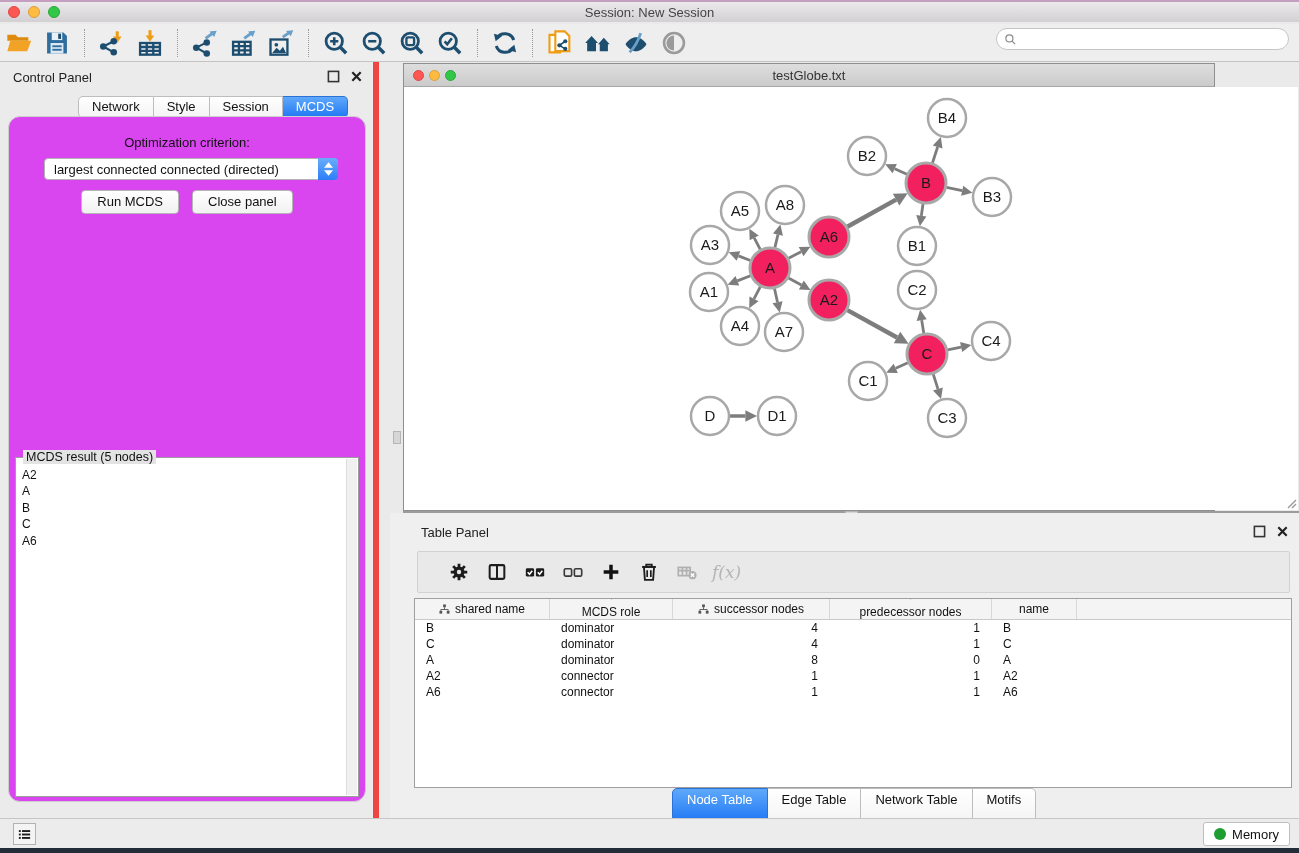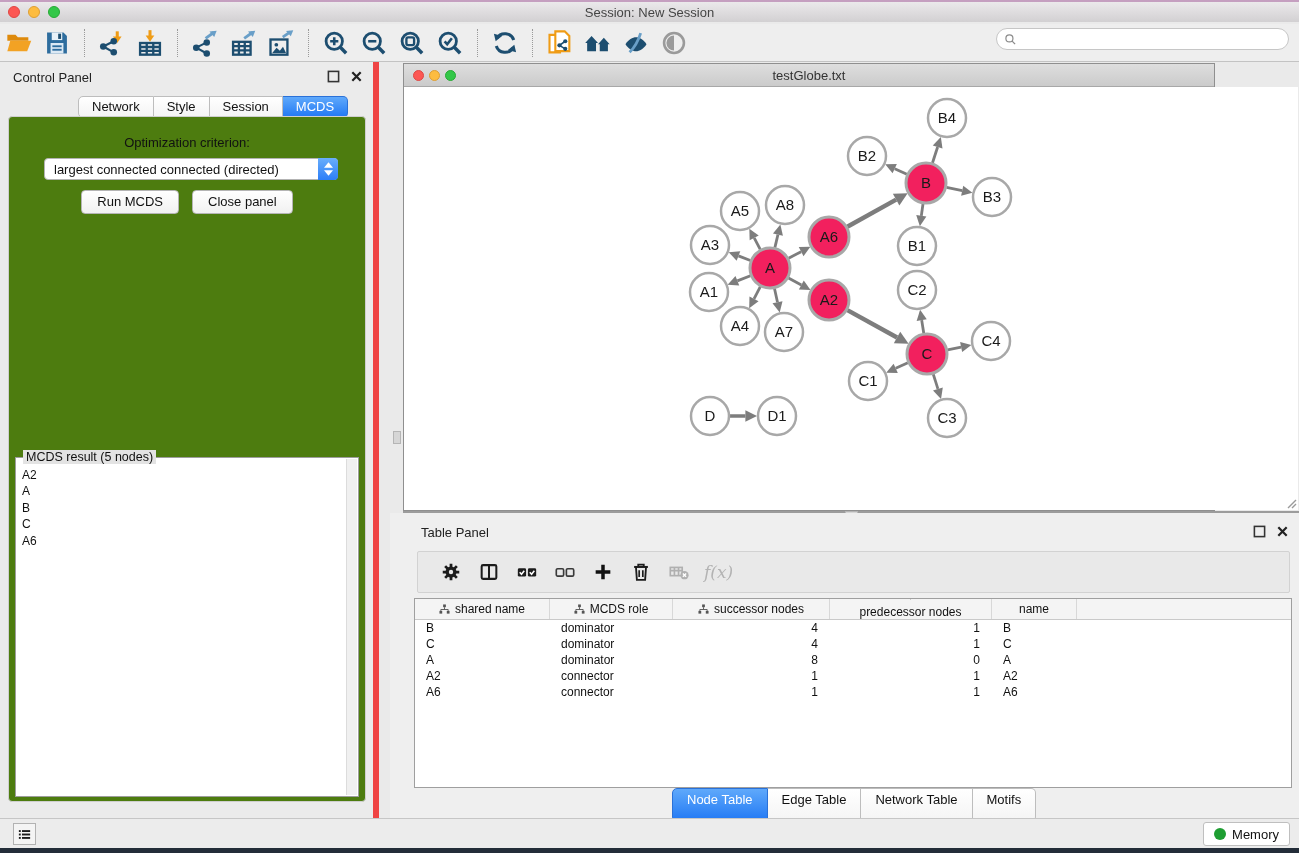--- a/index.html
+++ b/index.html
@@ -35,21 +35,21 @@
   .cp-title { position:absolute; left:13px; top:8px; font-size:13px; color:#222; }
   .panel-icons { position:absolute; right:10px; top:8px; display:flex; gap:10px; align-items:center; }
   .panel-icons svg { width:13px; height:13px; }
   .cp-tabs { position:absolute; left:78px; top:34px; display:flex; }
   .tabseg { font-size:13px; color:#111; background:linear-gradient(#ffffff,#f4f4f4);
     border:1px solid #bdbdbd; border-left:none; padding:2px 13px 3px; }
   .tabseg:first-child { border-left:1px solid #bdbdbd; border-radius:5px 0 0 5px; }
   .tabseg:last-child { border-radius:0 5px 5px 0; }
   .tabseg.active { background:linear-gradient(#5fa9fb,#2178f4); color:#fff; border-color:#2a71d8; }
   .cp-inner { position:absolute; left:8px; right:7px; top:54px; bottom:16px;
-    background:#4d7c0f; border:1px solid #cfcfcf; border-radius:4px;padding-left:48px; }
+    background:#d946ef; border:1px solid #cfcfcf; border-radius:12px;padding-left:48px; }
   .opt-label { position:absolute; left:0; right:0; top:18px; text-align:center; font-size:13px; color:#111; }
   .criterion-select { position:absolute; left:35px; right:27px; top:41px; height:22px; background:#fff;
     border:1px solid #b3b3b3; border-radius:4px; display:flex; align-items:center; }
   .criterion-select .val { flex:1; font-size:13px; color:#111; padding-left:9px; white-space:nowrap; overflow:hidden; }
   .stepper { width:20px; height:22px; margin:-1px -1px -1px 0; border-radius:0 4px 4px 0;
     background:linear-gradient(#69aefb,#2c7ef8); display:flex; flex-direction:column; align-items:center; justify-content:center; gap:2px; }
   .btn-row { position:absolute; left:0; right:0; top:73px; display:flex; justify-content:center; gap:13px; }
   .mac-btn { font-size:13px; color:#111; background:linear-gradient(#ffffff,#f1f1f1);
     border:1px solid #b5b5b5; border-radius:4px; padding:3px 15px 4px; }
   .result-box { position:absolute; left:6px; right:6px; top:340px; bottom:4px;
@@ -77,21 +77,21 @@
   .net-titlebar .tl { width:11px; height:11px; }
   .net-tl-group { position:absolute; left:9px; top:6px; display:flex; gap:5px; }
   .net-title { font-size:13px; color:#333; }
   .net-canvas { position:relative; width:894px; height:423px; background:#fff; overflow:hidden; }
   .resize-grip { position:absolute; right:1px; bottom:1px; width:12px; height:12px; }
 
   
   .table-panel { position:absolute; left:390px; top:513px; width:909px; height:305px; background:#efefef; }
   .tp-title { position:absolute; left:31px; top:12px; font-size:13px; color:#222; }
   .tp-toolbar { position:absolute; left:27px; right:9px; top:38px; height:42px;
-    background:#e9e9e9; border:1px solid #d2d2d2; border-radius:2px; display:flex; align-items:center; padding-left:16px; }
+    background:#e9e9e9; border:1px solid #d2d2d2; border-radius:2px; display:flex; align-items:center; padding-left:24px; }
   .tp-btn { width:34px; height:34px; display:flex; align-items:center; justify-content:center; margin-right:4px; }
   .tp-btn svg { width:22px; height:22px; }
   .fx-label { font-style:italic; font-family:"DejaVu Serif", serif; font-size:17px; color:#b3b3b3; margin-left:4px; }
   .data-table { position:absolute; left:24px; right:7px; top:85px; height:190px;
     background:#fff; border:1px solid #9f9f9f; overflow:hidden; }
   .dt-header { display:flex; height:21px; background:#f4f4f4; border-bottom:1px solid #c9c9c9; }
   .dt-hcell { display:flex; align-items:center; justify-content:center; gap:5px;
     font-size:12px; color:#111; border-right:1px solid #d8d8d8; position:relative; }
   .dt-hcell.nofill { border-right:none; }
   .dt-row { display:flex; height:16px; align-items:center; }
@@ -577,21 +577,21 @@
           <svg viewBox="0 0 12 12" width="11" height="11">
             <g fill="#555">
               <rect x="4.5" y="0.5" width="3" height="3"></rect>
               <rect x="0.5" y="7.5" width="3" height="3"></rect>
               <rect x="8.5" y="7.5" width="3" height="3"></rect>
             </g>
             <path d="M6 3.5v2.5M2 7.5V6h8v1.5" stroke="#555" fill="none"></path>
           </svg>
           <span>shared name</span>
         </div>
-        <div class="dt-hcell" style="width: 123px;">
+        <div class="dt-hcell" style="width: 123px; flex-direction: column;">
           <svg viewBox="0 0 12 12" width="11" height="11">
             <g fill="#555">
               <rect x="4.5" y="0.5" width="3" height="3"></rect>
               <rect x="0.5" y="7.5" width="3" height="3"></rect>
               <rect x="8.5" y="7.5" width="3" height="3"></rect>
             </g>
             <path d="M6 3.5v2.5M2 7.5V6h8v1.5" stroke="#555" fill="none"></path>
           </svg>
           <span>MCDS role</span>
         </div>

